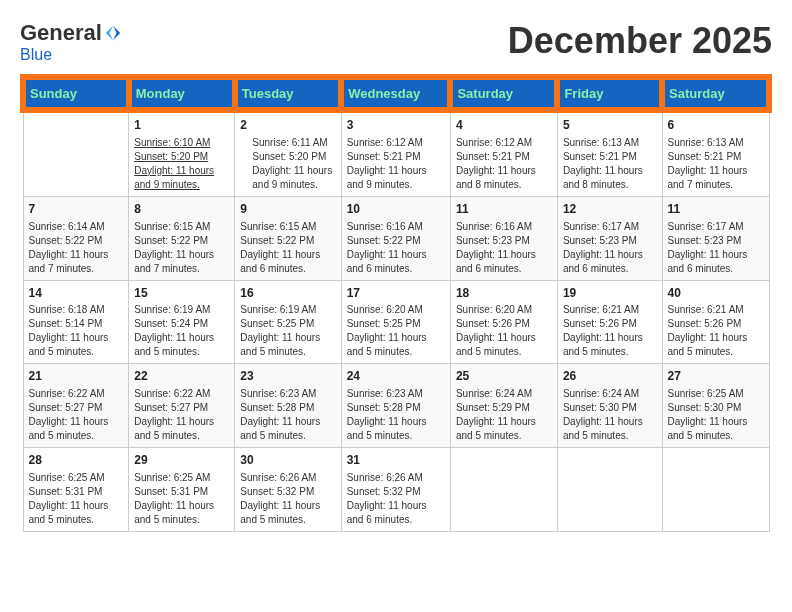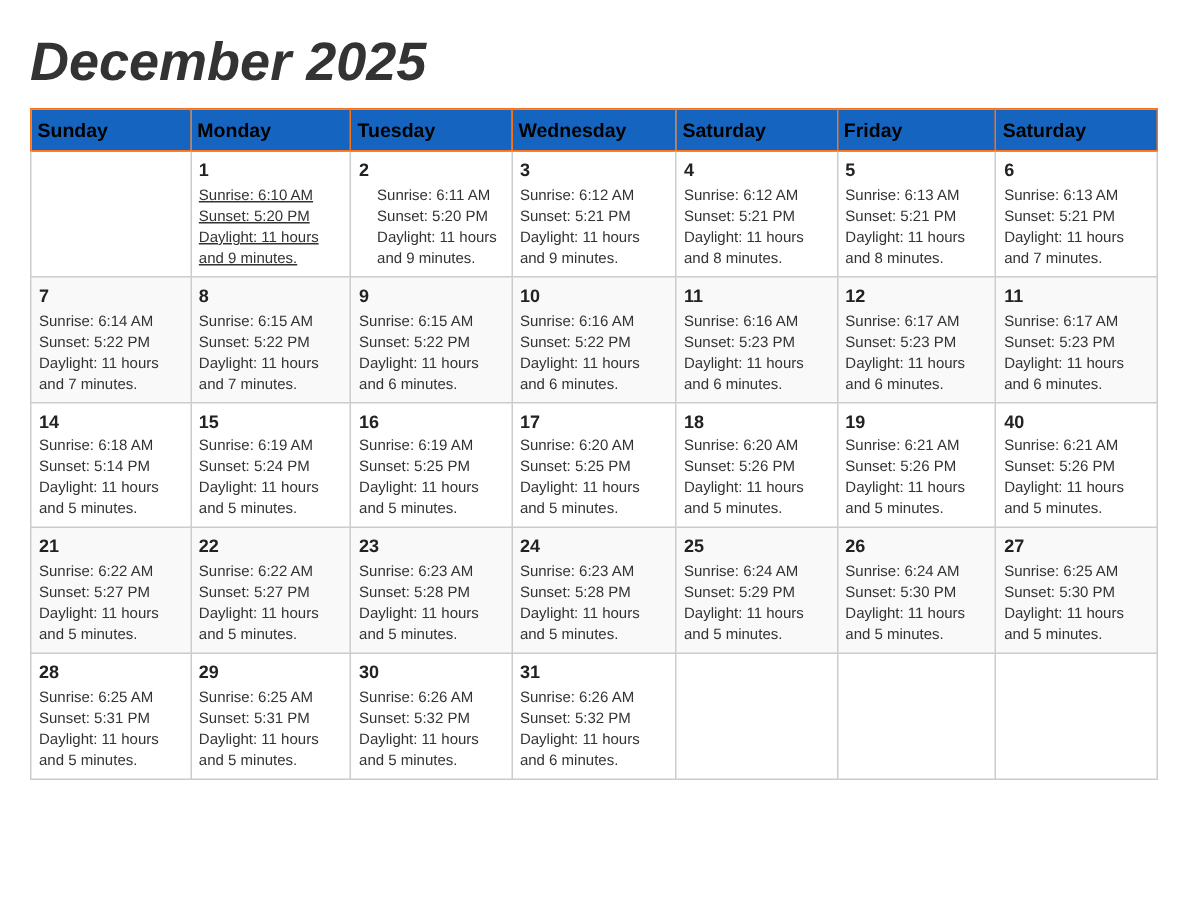--- a/index.html
+++ b/index.html
@@ -35,39 +35,38 @@
       height: 18px;
       margin-left: 2px;
     }
     .title-block {
       text-align: right;
     }
     .month-title {
       font-size: 36px;
       font-weight: bold;
       color: #333;
-      font-style: italic;
     }
     .location-title {
       font-size: 16px;
       color: #333;
     }
     table {
       width: 100%;
       border-collapse: collapse;
       font-size: 11px;
     }
     thead tr th {
       background-color: #1565c0;
-      color: #000000;
+      color: #86efac;
       padding: 6px 4px;
       text-align: left;
       font-size: 13px;
       font-weight: bold;
-      border: 1px solid #f97316;
+      border: 6px solid #f97316;
     }
     tbody tr td {
       border: 1px solid #ccc;
       padding: 4px 5px;
       vertical-align: top;
       width: 113px;
       min-height: 80px;
       font-size: 10.5px;
       color: #222;
       line-height: 1.4;
@@ -83,20 +82,32 @@
       color: #333;
     }
     tbody tr:nth-child(even) td {
       background: #f9f9f9;
     }
   </style>
 </head>
 <body>
 
 <div class="header">
+  <div class="logo">
+    <div class="logo-text">
+      <span class="logo-general">General</span>
+      <svg class="logo-icon" viewBox="0 0 20 20">
+        <polygon points="10,2 18,10 10,18 14,10" fill="#1565c0"></polygon>
+        <polygon points="10,2 2,10 10,18 6,10" fill="#42a5f5"></polygon>
+      </svg>
+    </div>
+    <div>
+      <span class="logo-blue">Blue</span>
+    </div>
+  </div>
   <div class="title-block">
     <div class="month-title">December 2025</div>
   </div>
 </div>
 
 <table>
   <thead>
     <tr id="header-row">
     <th>Sunday</th>
         <th>Monday</th>

